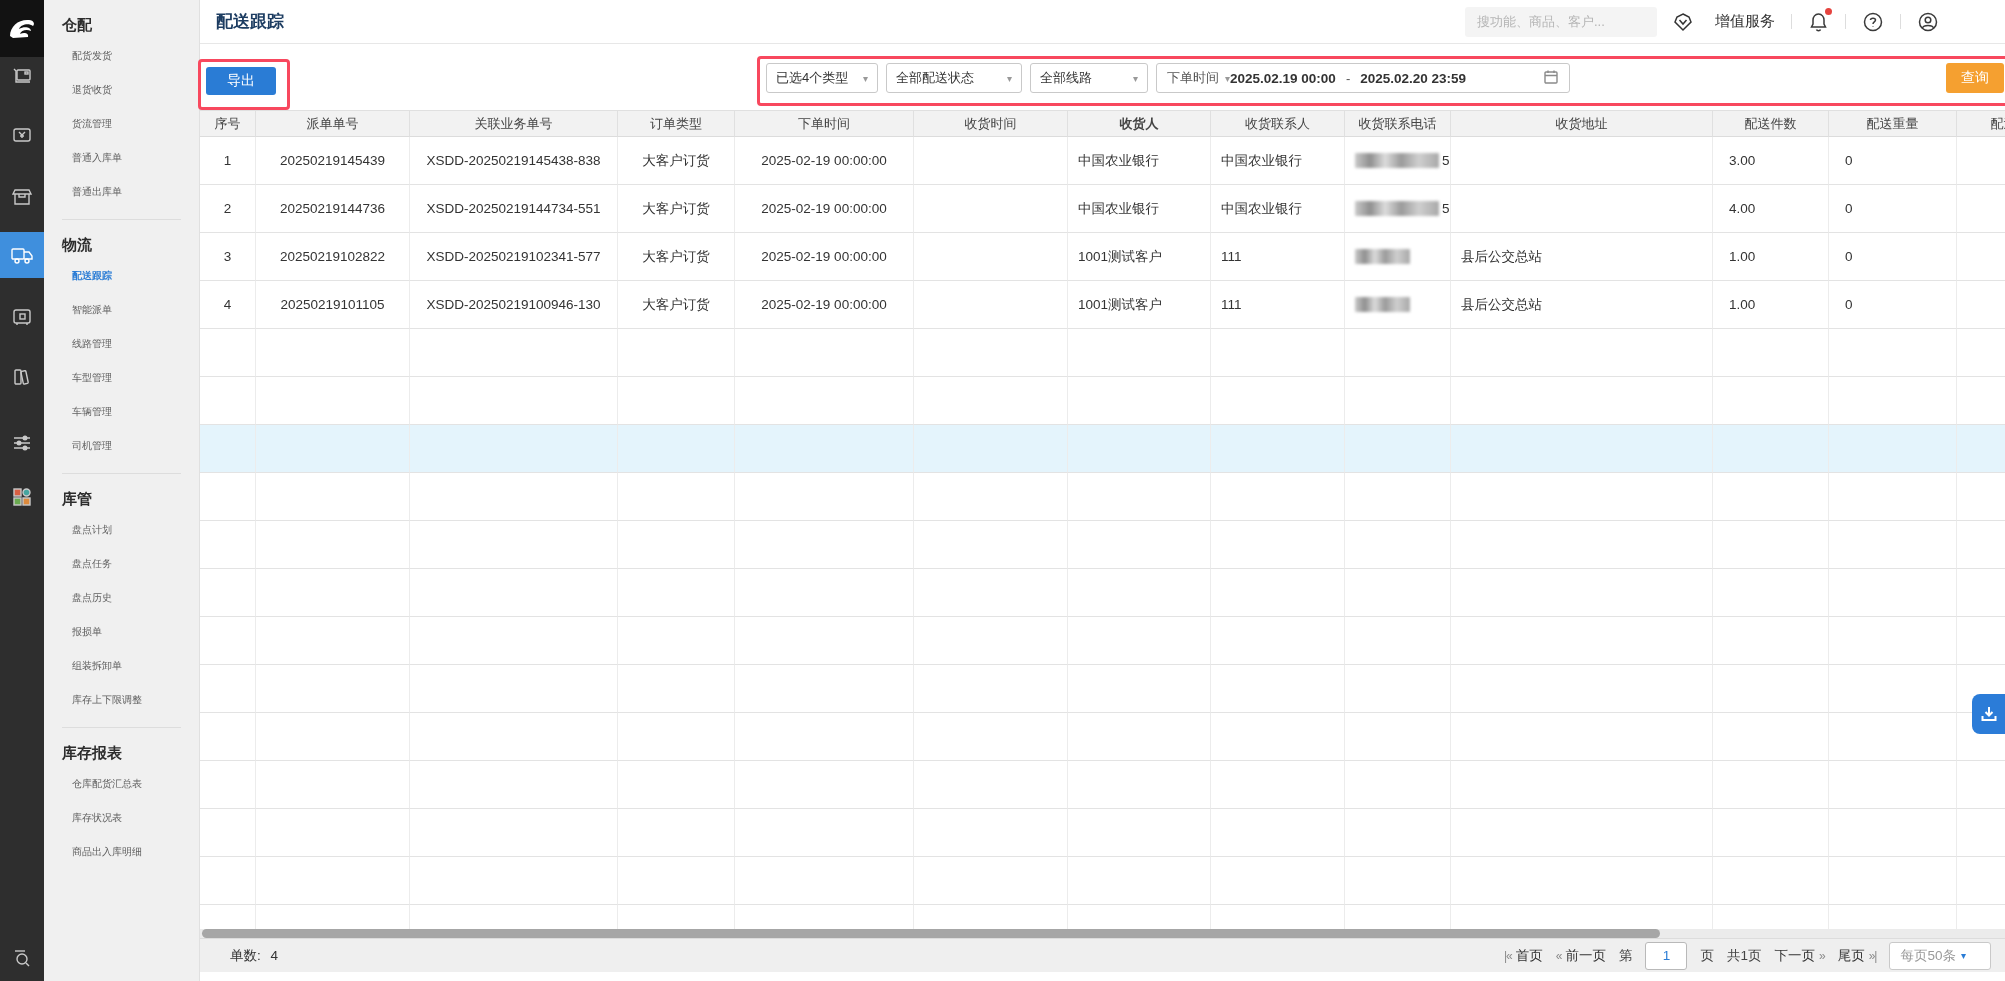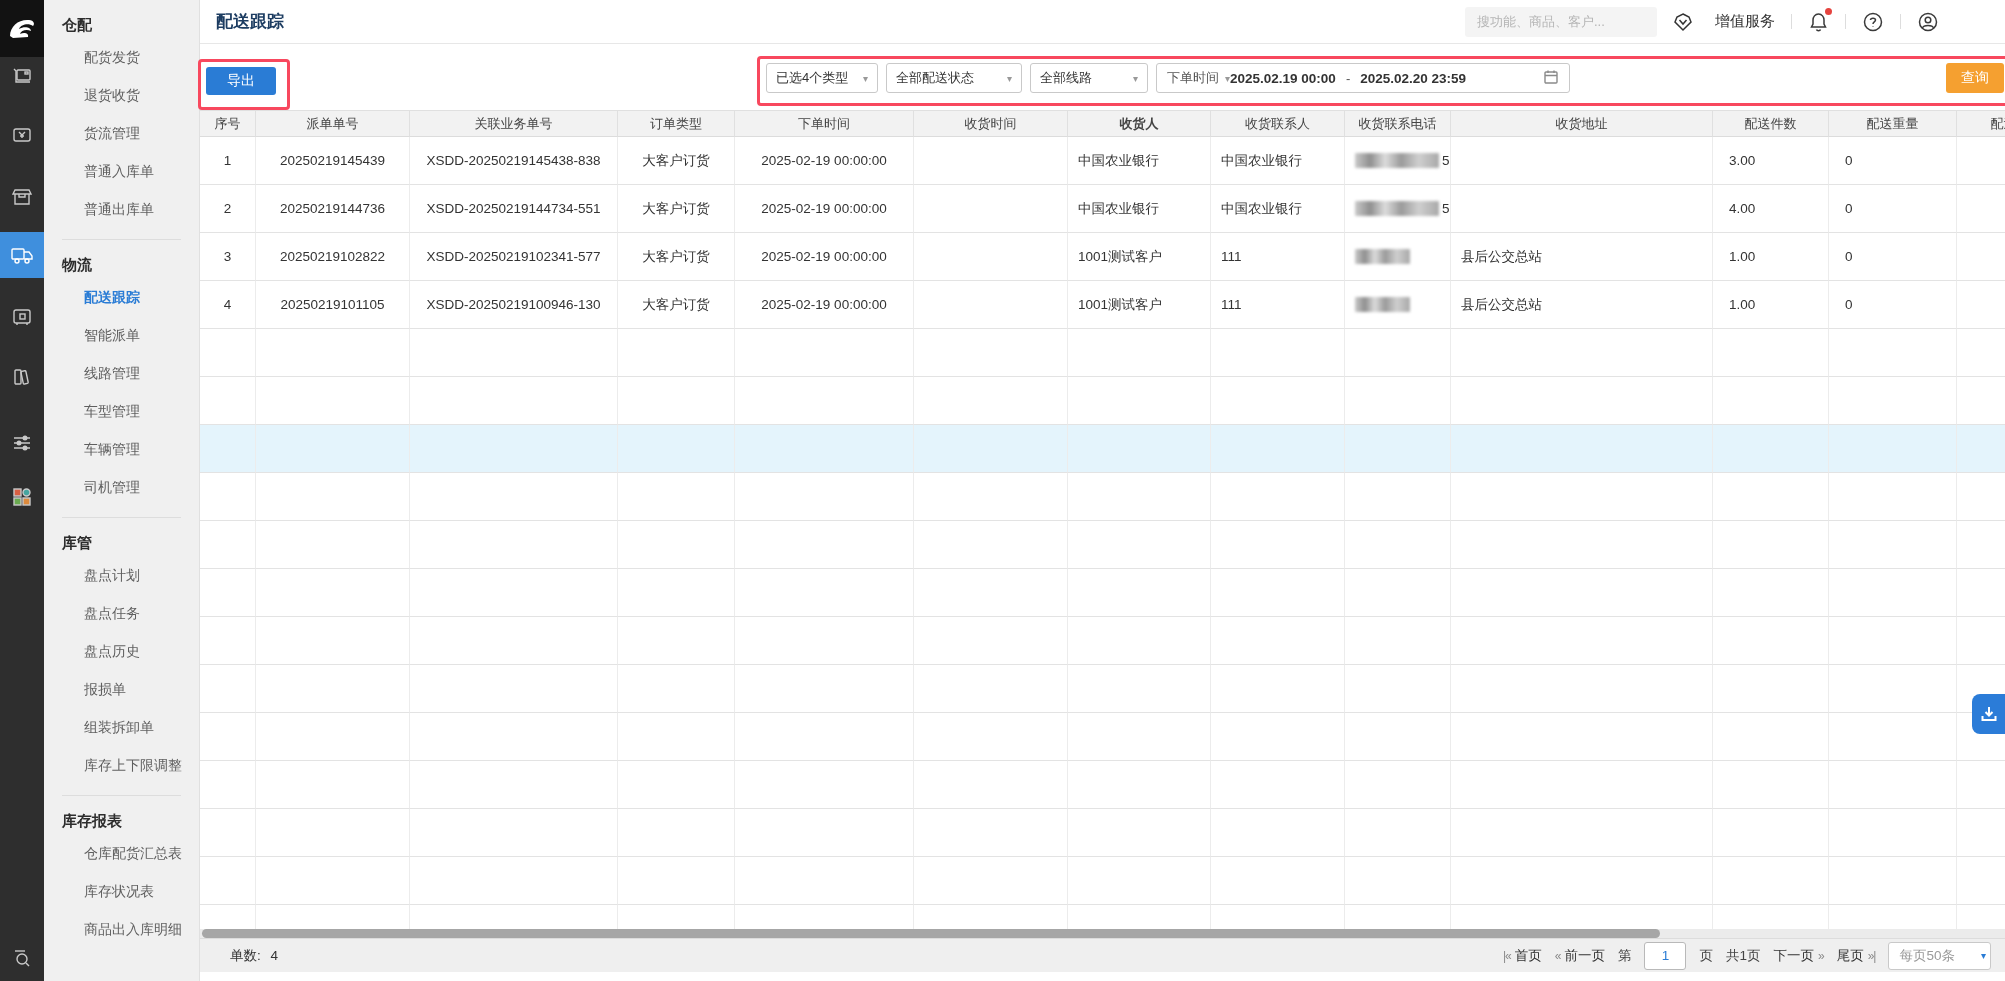--- a/index.html
+++ b/index.html
@@ -10,21 +10,21 @@
   .rail{position:absolute;left:0;top:0;width:44px;height:100%;background:#2e2e2e;z-index:5}
   .rail .logo{width:44px;height:57px;background:#121212;display:flex;align-items:center;justify-content:center}
   .rail-ic{position:absolute;left:0;width:44px;height:46px;display:flex;align-items:center;justify-content:center;cursor:pointer}
   .rail-ic svg{stroke:#c9c9c9;fill:none;stroke-width:1.4}
   .rail-ic.active{background:#3f8fdd}
   .rail-ic.active svg{stroke:#fff}
 
   
   .sidebar{position:absolute;left:44px;top:0;width:156px;height:100%;background:#f0f0f0;border-right:1px solid #e0e0e0;box-sizing:border-box;overflow:hidden;z-index:4}
   .sec-title{margin:16px 0 4px 18px;font-size:15px;font-weight:700;color:#2d2d2d}
-  .side-item{margin-left:40px;padding:10px 0;font-size:14px;color:#5f5f5f;cursor:pointer}
+  .side-item{margin-left:28px;padding:10px 0;font-size:10px;color:#5f5f5f;cursor:pointer}
   .side-item.active{color:#2a7cd5;font-weight:700}
   .side-div{height:1px;background:#dddddd;margin:10px 18px 0 18px}
 
   
   .titlebar{position:absolute;left:200px;top:0;width:1805px;height:44px;background:#fff;border-bottom:1px solid #e7e7e7;box-sizing:border-box;z-index:3}
   .page-title{position:absolute;left:16px;top:0;line-height:43px;font-size:17px;font-weight:700;color:#1c3c61}
   .top-right{position:absolute;right:66px;top:0;height:43px;display:flex;align-items:center;gap:16px}
   .top-search{width:192px;height:30px;background:#f4f4f4;border-radius:3px;display:flex;align-items:center;padding:0 10px;box-sizing:border-box}
   .top-search input{border:0;background:transparent;outline:0;flex:1;font-size:13px;color:#333;font-family:inherit}
   .top-search input::placeholder{color:#b5b5b5}
@@ -68,21 +68,21 @@
   .hscroll{position:absolute;left:200px;top:929px;width:1805px;height:9px;background:#ebebeb;z-index:3}
   .hthumb{position:absolute;left:2px;top:0;width:1458px;height:9px;background:#a6a6a6;border-radius:5px;cursor:pointer}
 
   
   .footer{position:absolute;left:200px;top:938px;width:1805px;height:34px;background:#efefef;border-top:1px solid #dcdcdc;box-sizing:border-box;display:flex;align-items:center;justify-content:space-between;padding:0 14px 0 24px;font-size:13.5px;color:#333;z-index:3}
   .count span{margin-left:6px}
   .pag{display:flex;align-items:center;gap:13px;color:#444;font-size:13.5px}
   .pg-btn{display:flex;align-items:center;gap:4px;cursor:pointer;color:#333}
   .pg-ic{color:#8a8a8a;font-size:12px;letter-spacing:-1px}
   .pg-input{width:36px;height:24px;border:1px solid #b9b9b9;border-radius:3px;text-align:center;color:#2a7cd5;font-size:13.5px;background:#fff;outline:0;font-family:inherit}
-  .pg-select{height:28px;border:1px solid #c9c9c9;border-radius:3px;background:#fff;display:flex;align-items:center;gap:26px;padding:0 4px 0 10px;color:#9a9a9a;cursor:pointer;box-sizing:border-box}
+  .pg-select{height:28px;border:1px solid #c9c9c9;border-radius:3px;background:#fff;display:flex;align-items:center;gap:5px;padding:0 24px 0 10px;color:#9a9a9a;cursor:pointer;box-sizing:border-box}
   .caret-blue{color:#2a7cd5;font-size:10px}
 
   
   .anno{position:absolute;border:3px solid #f8485e;border-radius:4px;pointer-events:none;z-index:50}
   #anno-export{left:198px;top:59px;width:86px;height:45px}
   #anno-filters{left:757px;top:56px;width:1247px;height:44px}
   .float-dl{position:absolute;left:1972px;top:694px;width:33px;height:40px;background:#2b7cd8;border-radius:8px 0 0 8px;display:flex;align-items:center;justify-content:center;cursor:pointer;z-index:40}
   .float-dl svg{stroke:#fff;fill:none;stroke-width:2}
 </style>
 </head>

